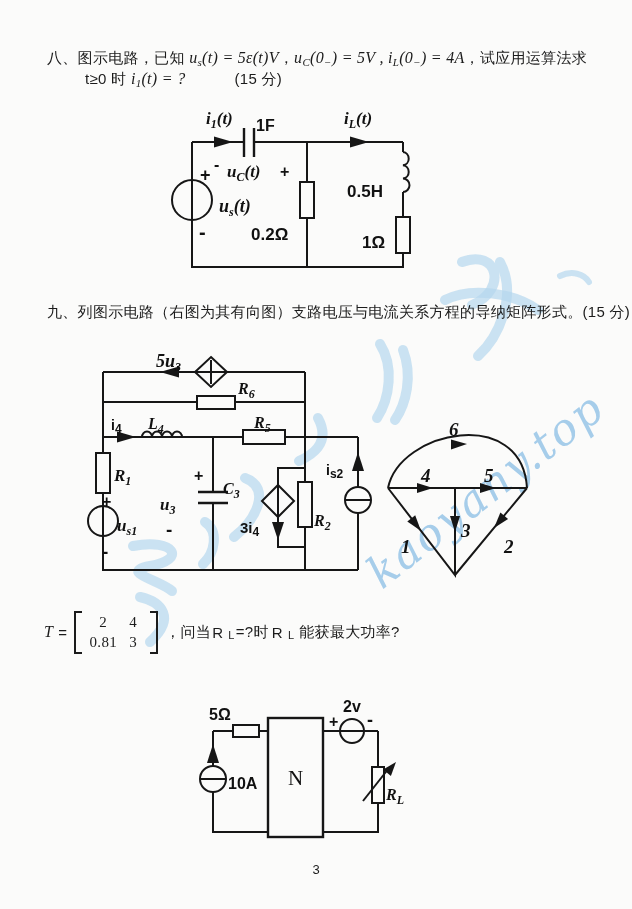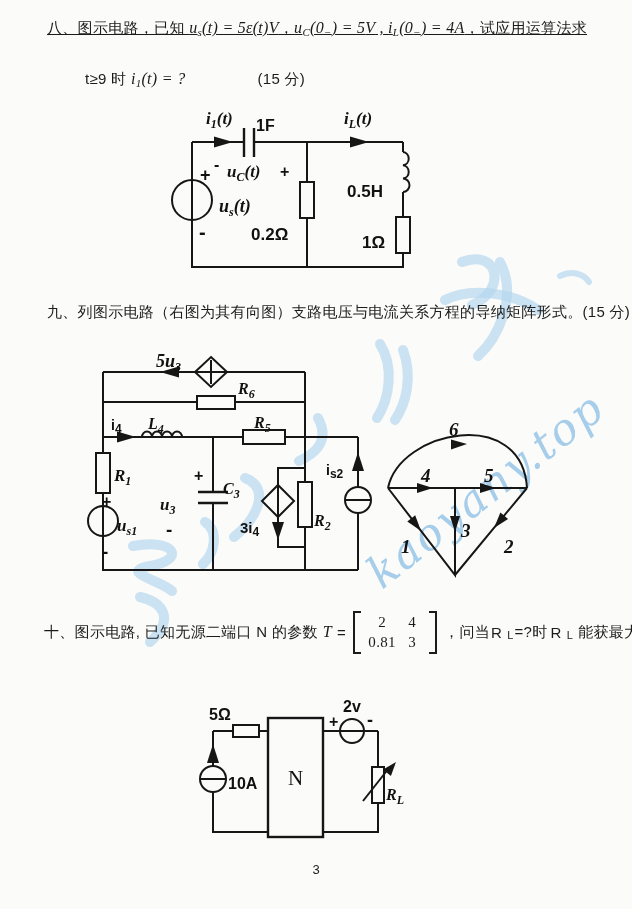--- a/index.html
+++ b/index.html
@@ -7,21 +7,21 @@
        font-family:"Liberation Sans","DejaVu Sans",sans-serif;color:#1b1b1b;}
   .layer{position:absolute;left:0;top:0;width:632px;height:909px;}
   #watermark{z-index:0;pointer-events:none;}
   #content{z-index:1;}
   .tline{position:absolute;white-space:nowrap;font-size:15px;letter-spacing:0.3px;}
   .cjk{font-family:"Liberation Sans","DejaVu Sans",sans-serif;}
   .vi{font-family:"Liberation Serif","DejaVu Serif",serif;font-style:italic;font-size:16px;}
   .vsub{font-family:"Liberation Serif","DejaVu Serif",serif;font-style:italic;font-size:11px;
         position:relative;top:3px;}
   .sub{font-size:11px;position:relative;top:3px;}
-  .score{margin-left:72px;text-align:center;}
+  .score{margin-left:49px;text-align:center;}
   .q10row{display:flex;align-items:center;gap:5px;}
   .matrix{display:flex;align-items:stretch;margin:0 2px;}
   .br{width:6px;border:2px solid #1b1b1b;}
   .br.l{border-right:none;}
   .br.r{border-left:none;}
   .mgrid{display:grid;grid-template-columns:34px 26px;row-gap:3px;padding:3px 4px;
          font-family:"Liberation Serif","DejaVu Serif",serif;font-size:15px;text-align:center;}
   
   .wire{stroke:#161616;stroke-width:2;fill:none;}
   .box{stroke:#161616;stroke-width:2;fill:#fbfbfa;}
@@ -50,34 +50,33 @@
     <path class="wm-stroke" d="M380,344 C394,366 390,398 377,418 M403,350 C413,376 406,404 395,420"></path>
     <path class="wm-stroke" d="M318,418 C332,444 310,456 299,461 M245,478 C272,488 256,520 234,537"></path>
     <path class="wm-stroke" d="M133,546 C175,538 187,560 150,566 C118,572 160,580 172,591 M140,597 C162,602 176,618 150,642 M205,522 C219,531 215,553 203,564"></path>
     <path class="wm-stroke" d="M560,276 C572,270 584,274 589,282" style="stroke-width:6"></path>
   </g>
   <text class="wm-text" transform="translate(382,590) rotate(-38)">kaoyany.top</text>
 </svg>
 
 <div id="content" class="layer">
 
-  <div class="tline" style="left:47px;top:19px;text-decoration:underline;">
+  <div class="tline" style="left:47px;top:49px;">
     <span class="cjk">八、图示电路，已知 </span><span class="vi">u</span><span class="vsub">s</span><span class="vi">(t) = 5ε(t)</span><span class="vi">V</span><span class="cjk">，</span><span class="vi">u</span><span class="vsub">C</span><span class="vi">(0</span><span class="vsub">−</span><span class="vi">) = 5</span><span class="vi">V</span><span class="vi"> , </span><span class="vi">i</span><span class="vsub">L</span><span class="vi">(0</span><span class="vsub">−</span><span class="vi">) = 4</span><span class="vi">A</span><span class="cjk">，试应用运算法求</span>
   </div>
 
   <div class="tline" style="left:85px;top:70px;">
-    <span class="cjk">t≥9 时 </span><span class="vi">i</span><span class="vsub">1</span><span class="vi">(t) = ?</span><span class="cjk score">(15 分)</span>
+    <span class="cjk">t≥0 时 </span><span class="vi">i</span><span class="vsub">1</span><span class="vi">(t) = ?</span><span class="cjk score">(15 分)</span>
   </div>
 
   <div class="tline" style="left:47px;top:303px;width:560px;">
     <span class="cjk">九、列图示电路（右图为其有向图）支路电压与电流关系方程的导纳矩阵形式。(15 分)</span>
   </div>
 
   <div class="tline q10row" style="left:44px;top:606px;height:52px;">
-    <span class="cjk">十、图示电路, 已知无源二端口 N 的参数</span>
     <span class="vi">T</span>
     <span class="cjk">=</span>
     <span class="matrix">
       <span class="br l"></span>
       <span class="mgrid">
           <span>2</span>
           <span>4</span>
           <span>0.81</span>
           <span>3</span>
         </span>

